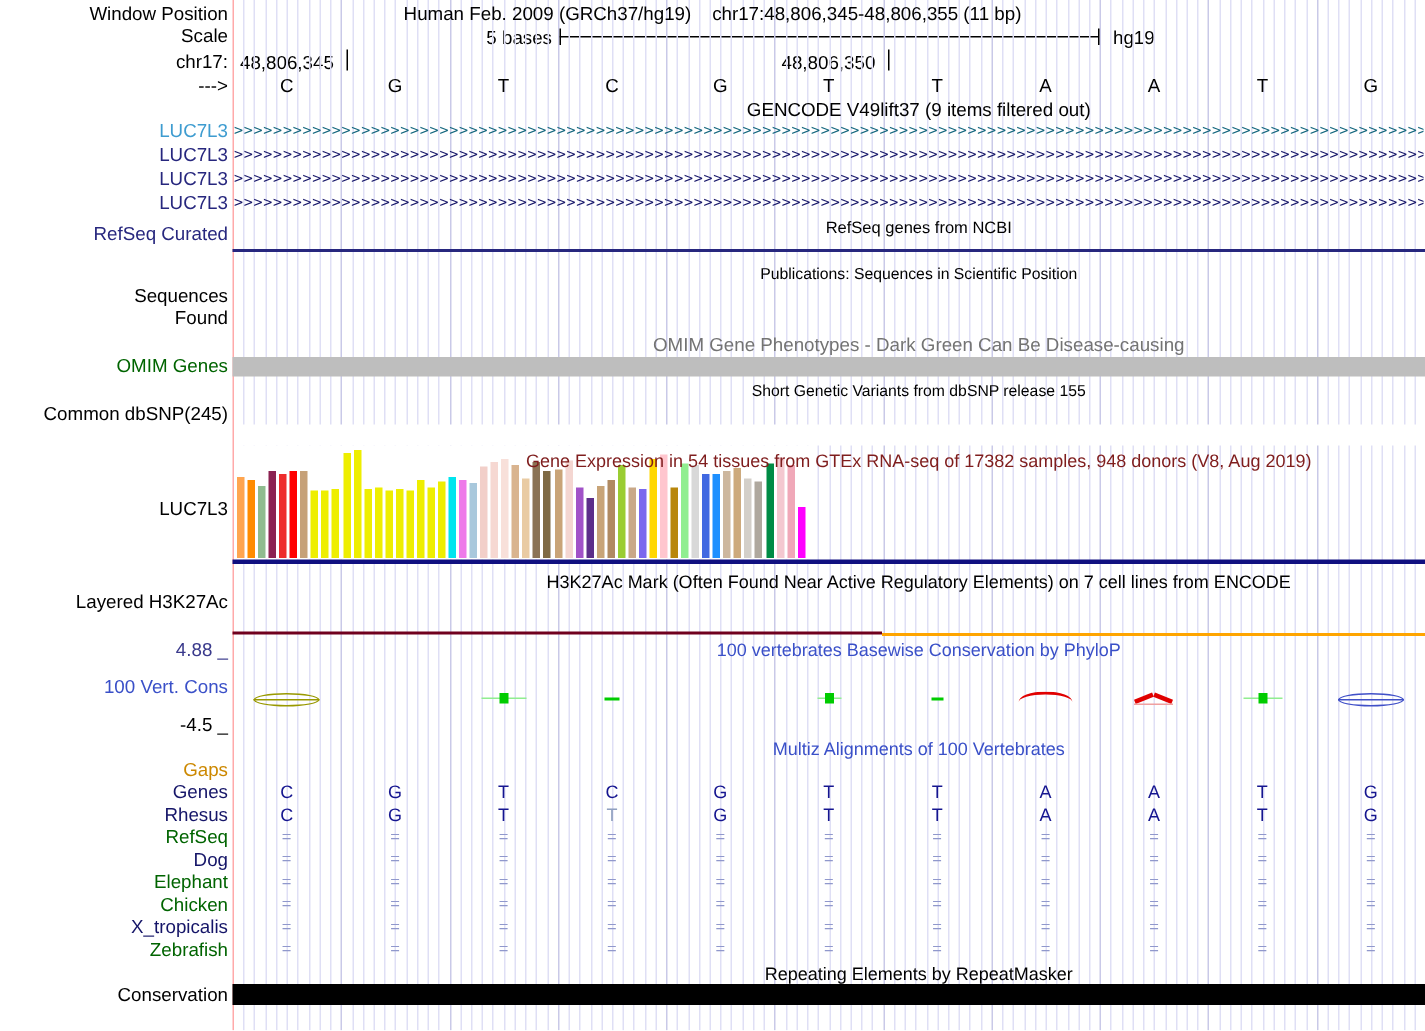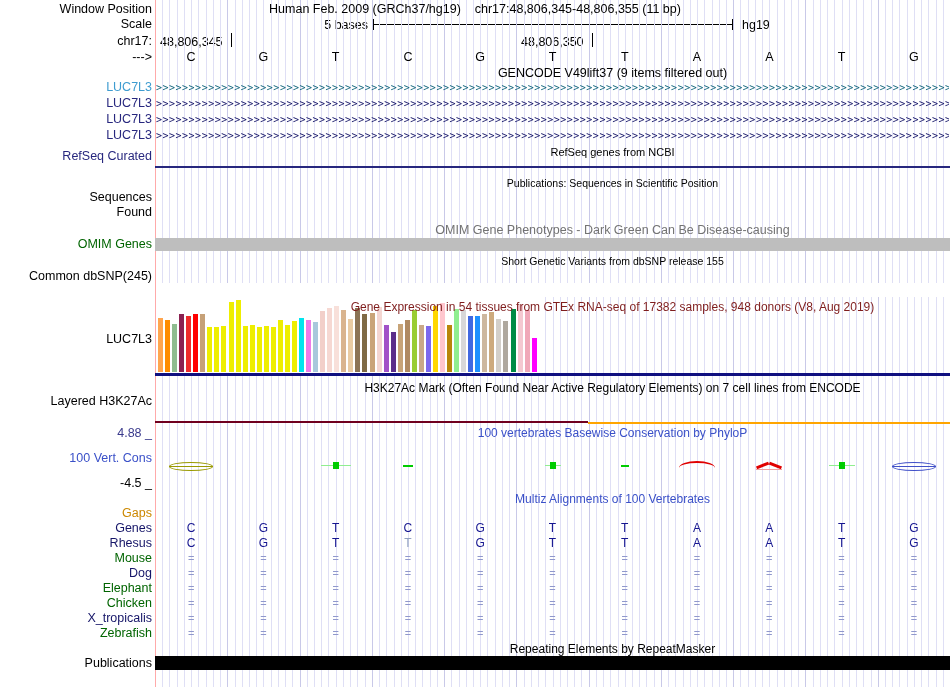--- a/index.html
+++ b/index.html
@@ -183,27 +183,27 @@
       <div class="leftlabel" style="top: 238px; color: rgb(0, 100, 0);">OMIM Genes</div>
       <div class="leftlabel" style="top: 270px; color: rgb(0, 0, 0);">Common dbSNP(245)</div>
       <div class="leftlabel" style="top: 333px; color: rgb(0, 0, 0);">LUC7L3</div>
       <div class="leftlabel" style="top: 395px; color: rgb(0, 0, 0);">Layered H3K27Ac</div>
       <div class="leftlabel" style="top: 427px; color: rgb(58, 58, 140);">4.88 _</div>
       <div class="leftlabel" style="top: 452px; color: rgb(58, 80, 200);">100 Vert. Cons</div>
       <div class="leftlabel" style="top: 477px; color: #000000;">-4.5 _</div>
       <div class="leftlabel" style="top: 507px; color: rgb(204, 136, 0);">Gaps</div>
       <div class="leftlabel" style="top: 522px; color: rgb(21, 21, 104);">Genes</div>
       <div class="leftlabel" style="top: 537px; color: rgb(21, 21, 104);">Rhesus</div>
-      <div class="leftlabel" style="top: 552px; color: rgb(0, 100, 0);">Mouse</div>
+      <div class="leftlabel" style="top: 552px; color: rgb(0, 100, 0);">RefSeq</div>
       <div class="leftlabel" style="top: 567px; color: rgb(21, 21, 104);">Dog</div>
       <div class="leftlabel" style="top: 582px; color: rgb(0, 100, 0);">Elephant</div>
       <div class="leftlabel" style="top: 597px; color: rgb(0, 100, 0);">Chicken</div>
       <div class="leftlabel" style="top: 612px; color: rgb(21, 21, 104);">X_tropicalis</div>
       <div class="leftlabel" style="top: 627px; color: rgb(0, 100, 0);">Zebrafish</div>
-      <div class="leftlabel" style="top: 657px; color: rgb(0, 0, 0);">Publications</div>
+      <div class="leftlabel" style="top: 657px; color: rgb(0, 0, 0);">Conservation</div>
       <div class="ctitle" style="top: 67px; color: rgb(0, 0, 0); font-size: 12.5px;">GENCODE V49lift37 (9 items filtered out)</div>
       <div class="ctitle" style="top: 146px; color: rgb(0, 0, 0); font-size: 11px;">RefSeq genes from NCBI</div>
       <div class="ctitle" style="top: 177px; color: rgb(0, 0, 0); font-size: 10.5px;">Publications: Sequences in Scientific Position</div>
       <div class="ctitle" style="top: 224px; color: #737373; font-size: 12.5px;">OMIM Gene Phenotypes - Dark Green Can Be Disease-causing</div>
       <div class="ctitle" style="top: 255px; color: rgb(0, 0, 0); font-size: 10.5px;">Short Genetic Variants from dbSNP release 155</div>
       <div class="ctitle" style="top: 286px; color: #7f1d1d; font-size: 12px; margin-top: 15px;">Gene Expression in 54 tissues from GTEx RNA-seq of 17382 samples, 948 donors (V8, Aug 2019)</div>
       <div class="ctitle" style="top: 382px; color: rgb(0, 0, 0); font-size: 12px;">H3K27Ac Mark (Often Found Near Active Regulatory Elements) on 7 cell lines from ENCODE</div>
       <div class="ctitle" style="top: 427px; color: rgb(58, 80, 200); font-size: 12px;">100 vertebrates Basewise Conservation by PhyloP</div>
       <div class="ctitle" style="top: 493px; color: rgb(58, 80, 200); font-size: 12px;">Multiz Alignments of 100 Vertebrates</div>
       <div class="ctitle" style="top: 643px; color: rgb(0, 0, 0); font-size: 12px;">Repeating Elements by RepeatMasker</div>

